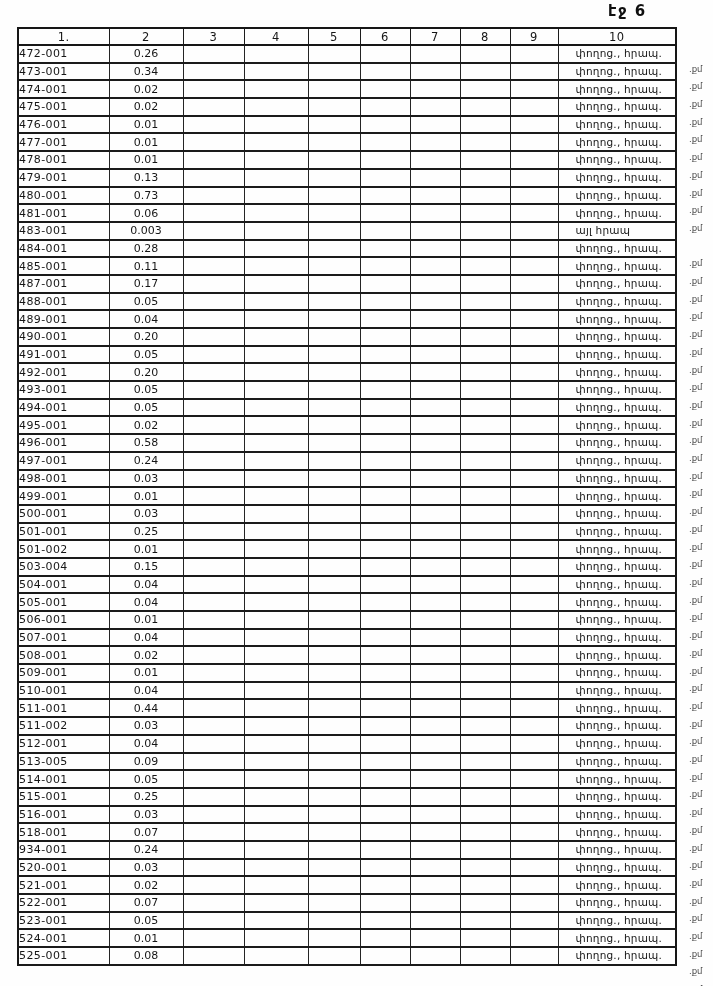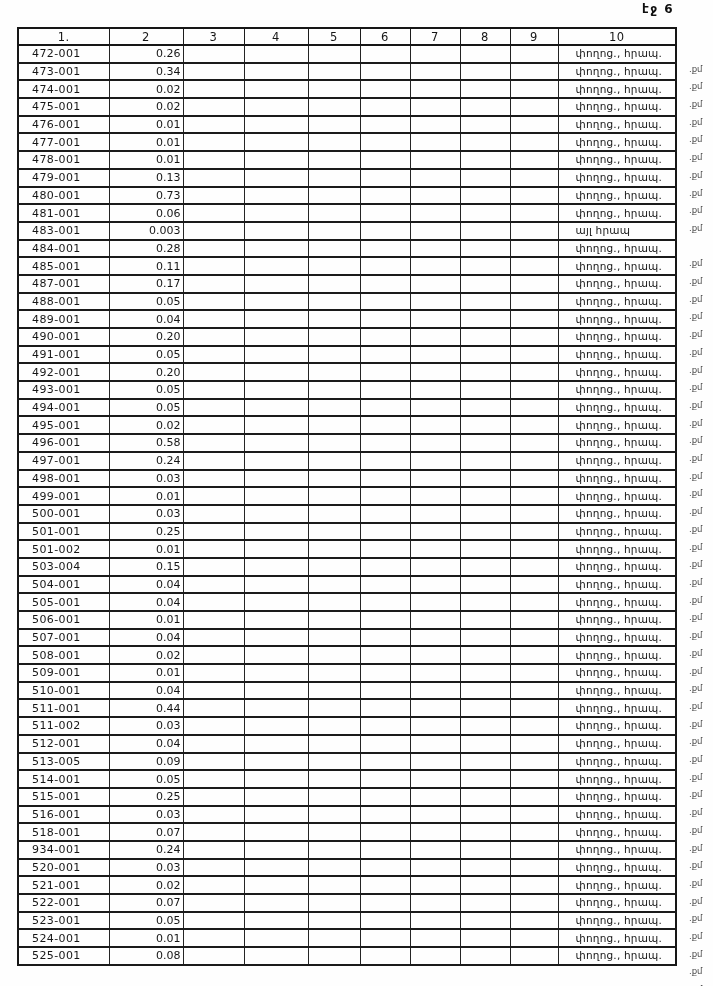--- a/index.html
+++ b/index.html
@@ -12,25 +12,24 @@
     height: 986px;
     background: #fefefe;
     font-family: "DejaVu Sans", sans-serif;
     color: #161616;
     overflow: hidden;
   }
   .page-label {
     position: absolute;
     top: 2px;
     left: 608px;
-    font-size: 12px;
+    font-size: 15px;
     font-weight: bold;
     letter-spacing: 1.5px;
     color: #101010;
-    margin-left: 34px;
   }
   table.scan-table {
     position: absolute;
     left: 17px;
     top: 27px;
     width: 658px;
     border-collapse: collapse;
     table-layout: fixed;
     border: 2px solid #161616;
   }
@@ -49,25 +48,25 @@
     border-bottom: 2px solid #1a1a1a;
     height: 15.7px;
     font-size: 11px;
     padding: 0 2px;
     white-space: nowrap;
     overflow: hidden;
     line-height: 15px;
   }
   .scan-table td.c1 {
     text-align: left;
-    padding-left: 13px;
+    padding-left: 0;
     letter-spacing: 0.4px;
   }
   .scan-table td.c2 {
-    text-align: right;
+    text-align: center;
   }
   .scan-table td.c10 {
     font-size: 10.5px;
     padding-left: 17px;
     letter-spacing: 0.2px;
   }
   .edge-marks {
     position: absolute;
     left: 689px;
     top: 60px;

